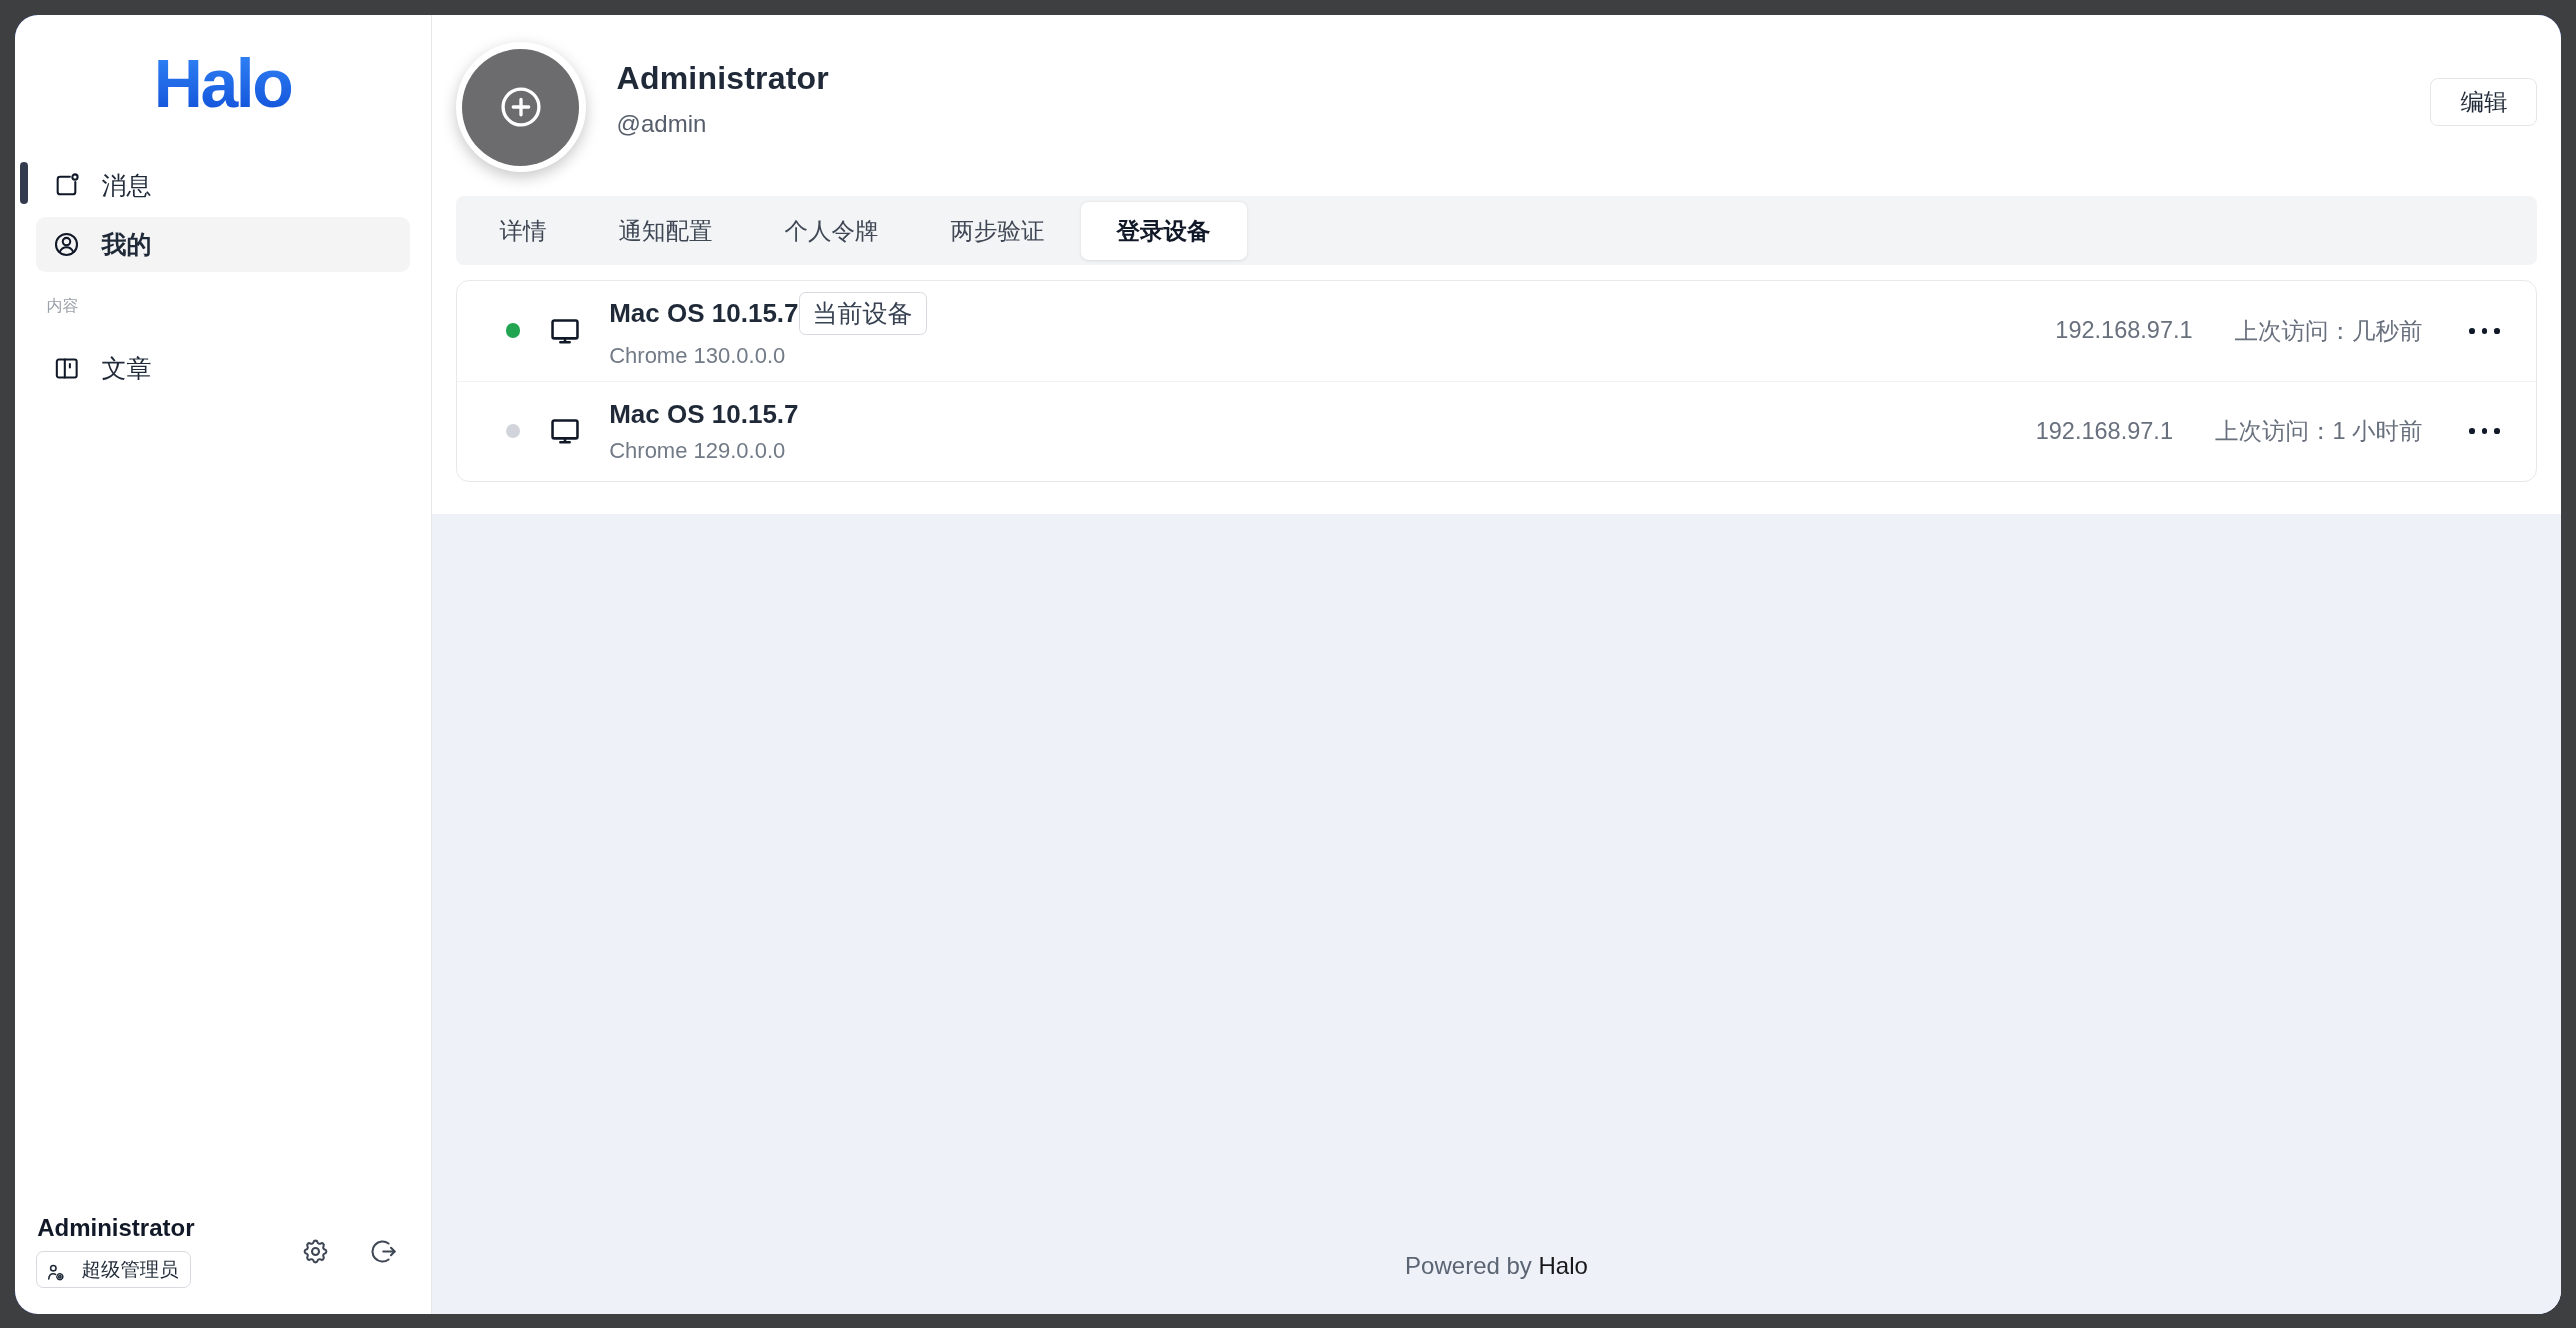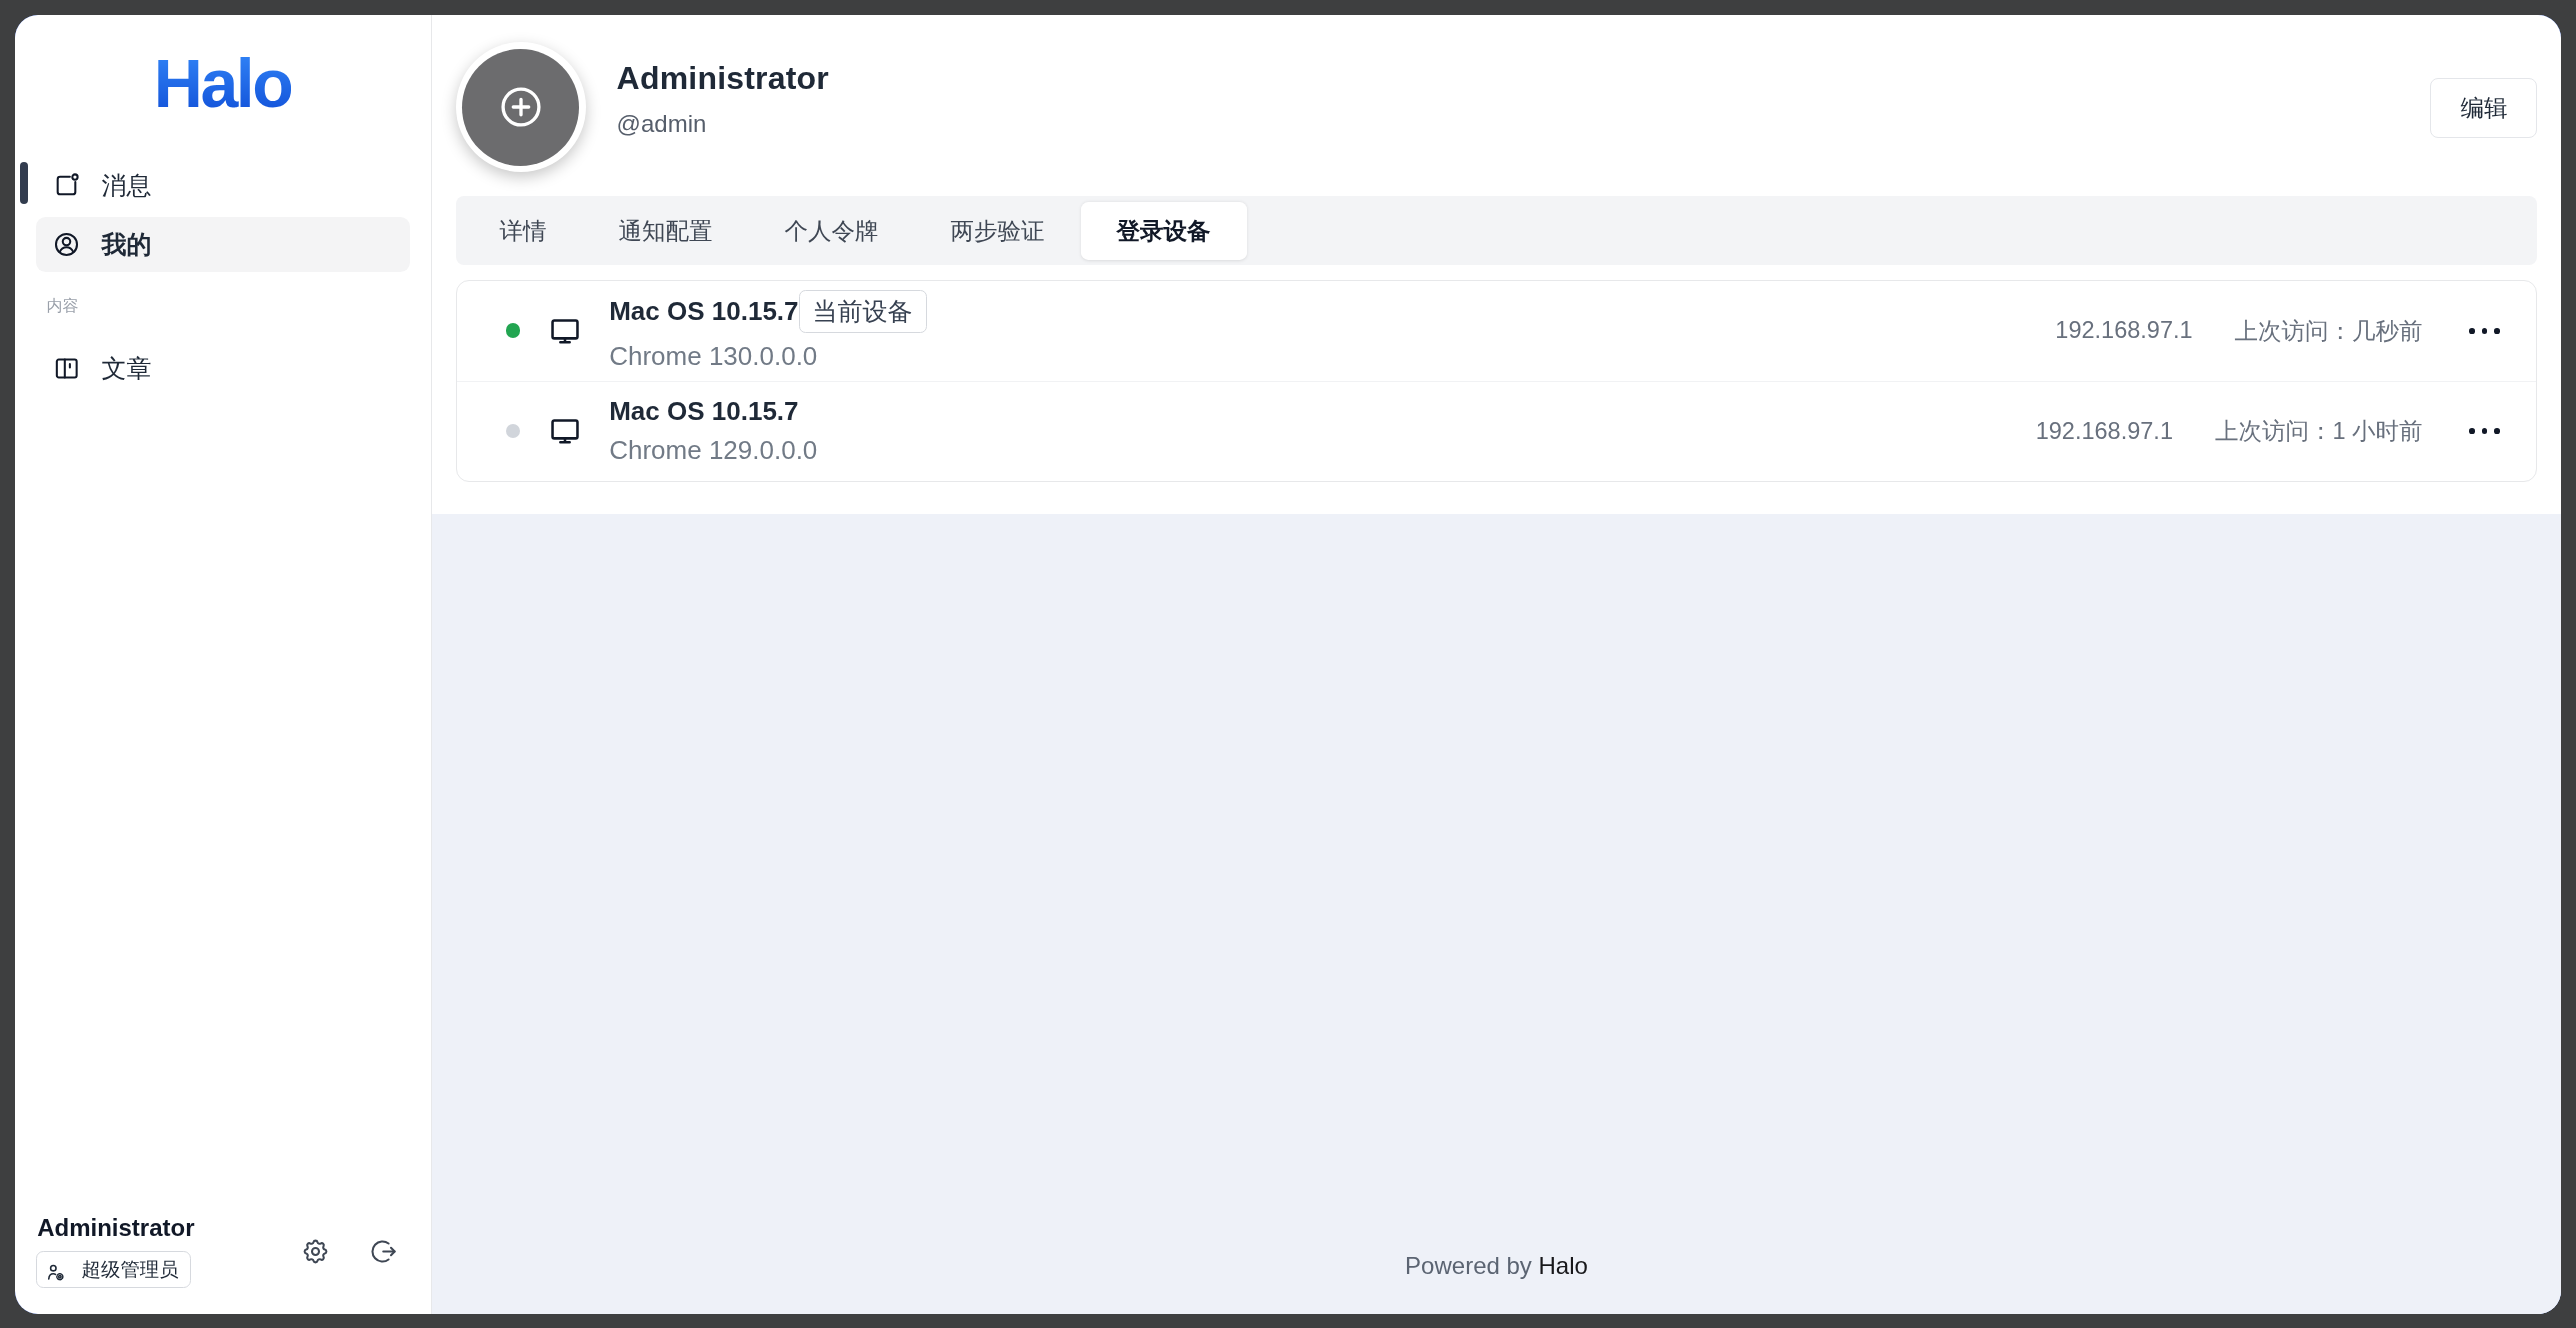--- a/index.html
+++ b/index.html
@@ -84,21 +84,21 @@
     background:#6c6c6e;
     display:flex; align-items:center; justify-content:center;
     color:#ffffff;
   }
   .avatar-core svg { width:50px; height:50px; }
   .title-block { padding-top:18px; }
   .page-title { font-size:32px; font-weight:700; color:#1f2937; letter-spacing:0.2px; }
   .page-subtitle { margin-top:13px; font-size:24px; color:#565e6b; }
   .edit-btn {
     position:absolute; top:63px; right:24px;
-    height:60px; padding:0 29px;
+    height:48px; padding:0 29px;
     background:#ffffff; border:1.6px solid #e4e6ea; border-radius:8px;
     font-size:23.5px; color:#1f2937;
     font-family:Liberation Mono, monospace;
     cursor:pointer;
   }
 
   .tabs {
     margin:24px 24px 0 24px;
     height:69px; border-radius:8px;
     background:#f3f4f6;
@@ -135,21 +135,21 @@
   .device-icon { margin-left:27.5px; width:34px; height:34px; color:#111827; flex:0 0 34px; }
   .device-info { margin-left:27.5px; }
   .device-title-line { display:flex; align-items:center; }
   .device-os { font-size:26px; font-weight:600; color:#1f2937; }
   .current-badge {
     border:1.6px solid #d6d9de; border-radius:6.5px;
     padding:4px 13px;
     font-size:25px; color:#374151;
     white-space:nowrap;
   }
-  .device-browser { margin-top:8px; font-size:26px; color:#717a86; }
+  .device-browser { margin-top:8px; font-size:22px; color:#717a86; }
   .device-right { margin-left:auto; display:flex; align-items:center; gap:42px; }
   .device-ip, .device-last { font-size:23.5px; color:#68707d; white-space:nowrap; }
   .more-btn {
     background:none; border:none; cursor:pointer;
     display:flex; align-items:center; gap:6.5px;
     padding:8px 4.9px;
   }
   .more-btn i { width:5.7px; height:5.7px; border-radius:50%; background:#111827; display:block; }
 
   .gray-section {

